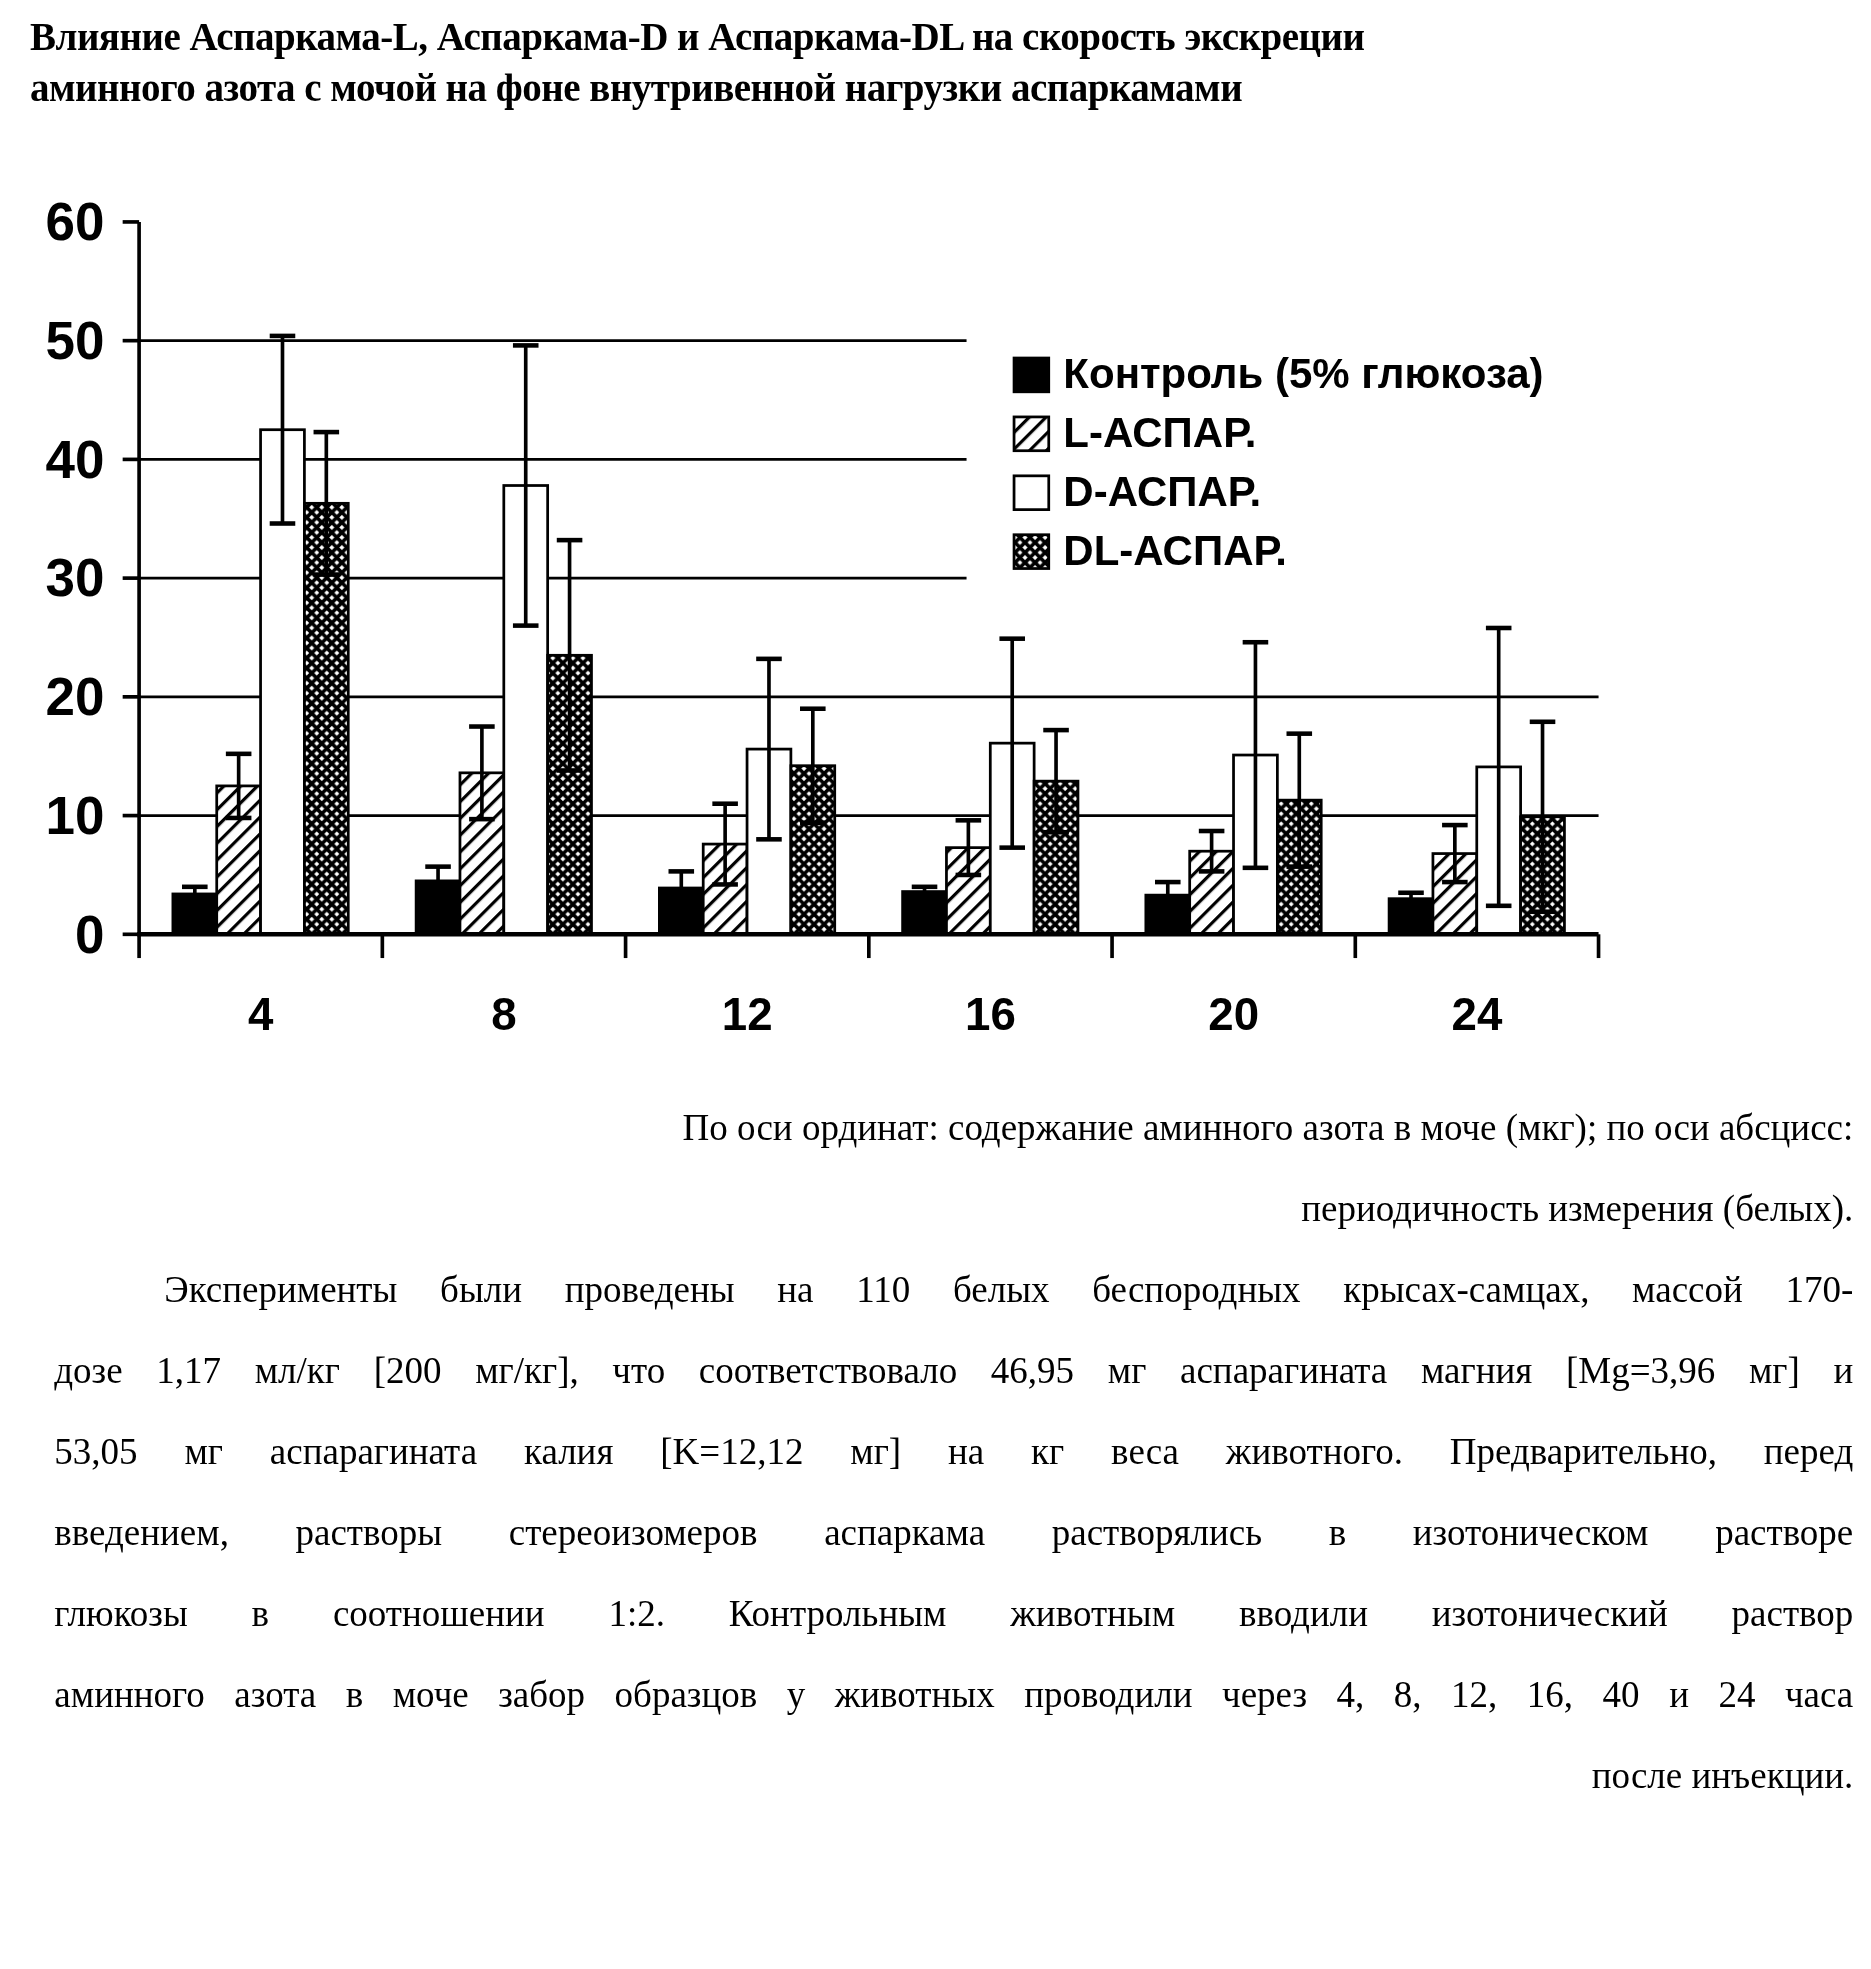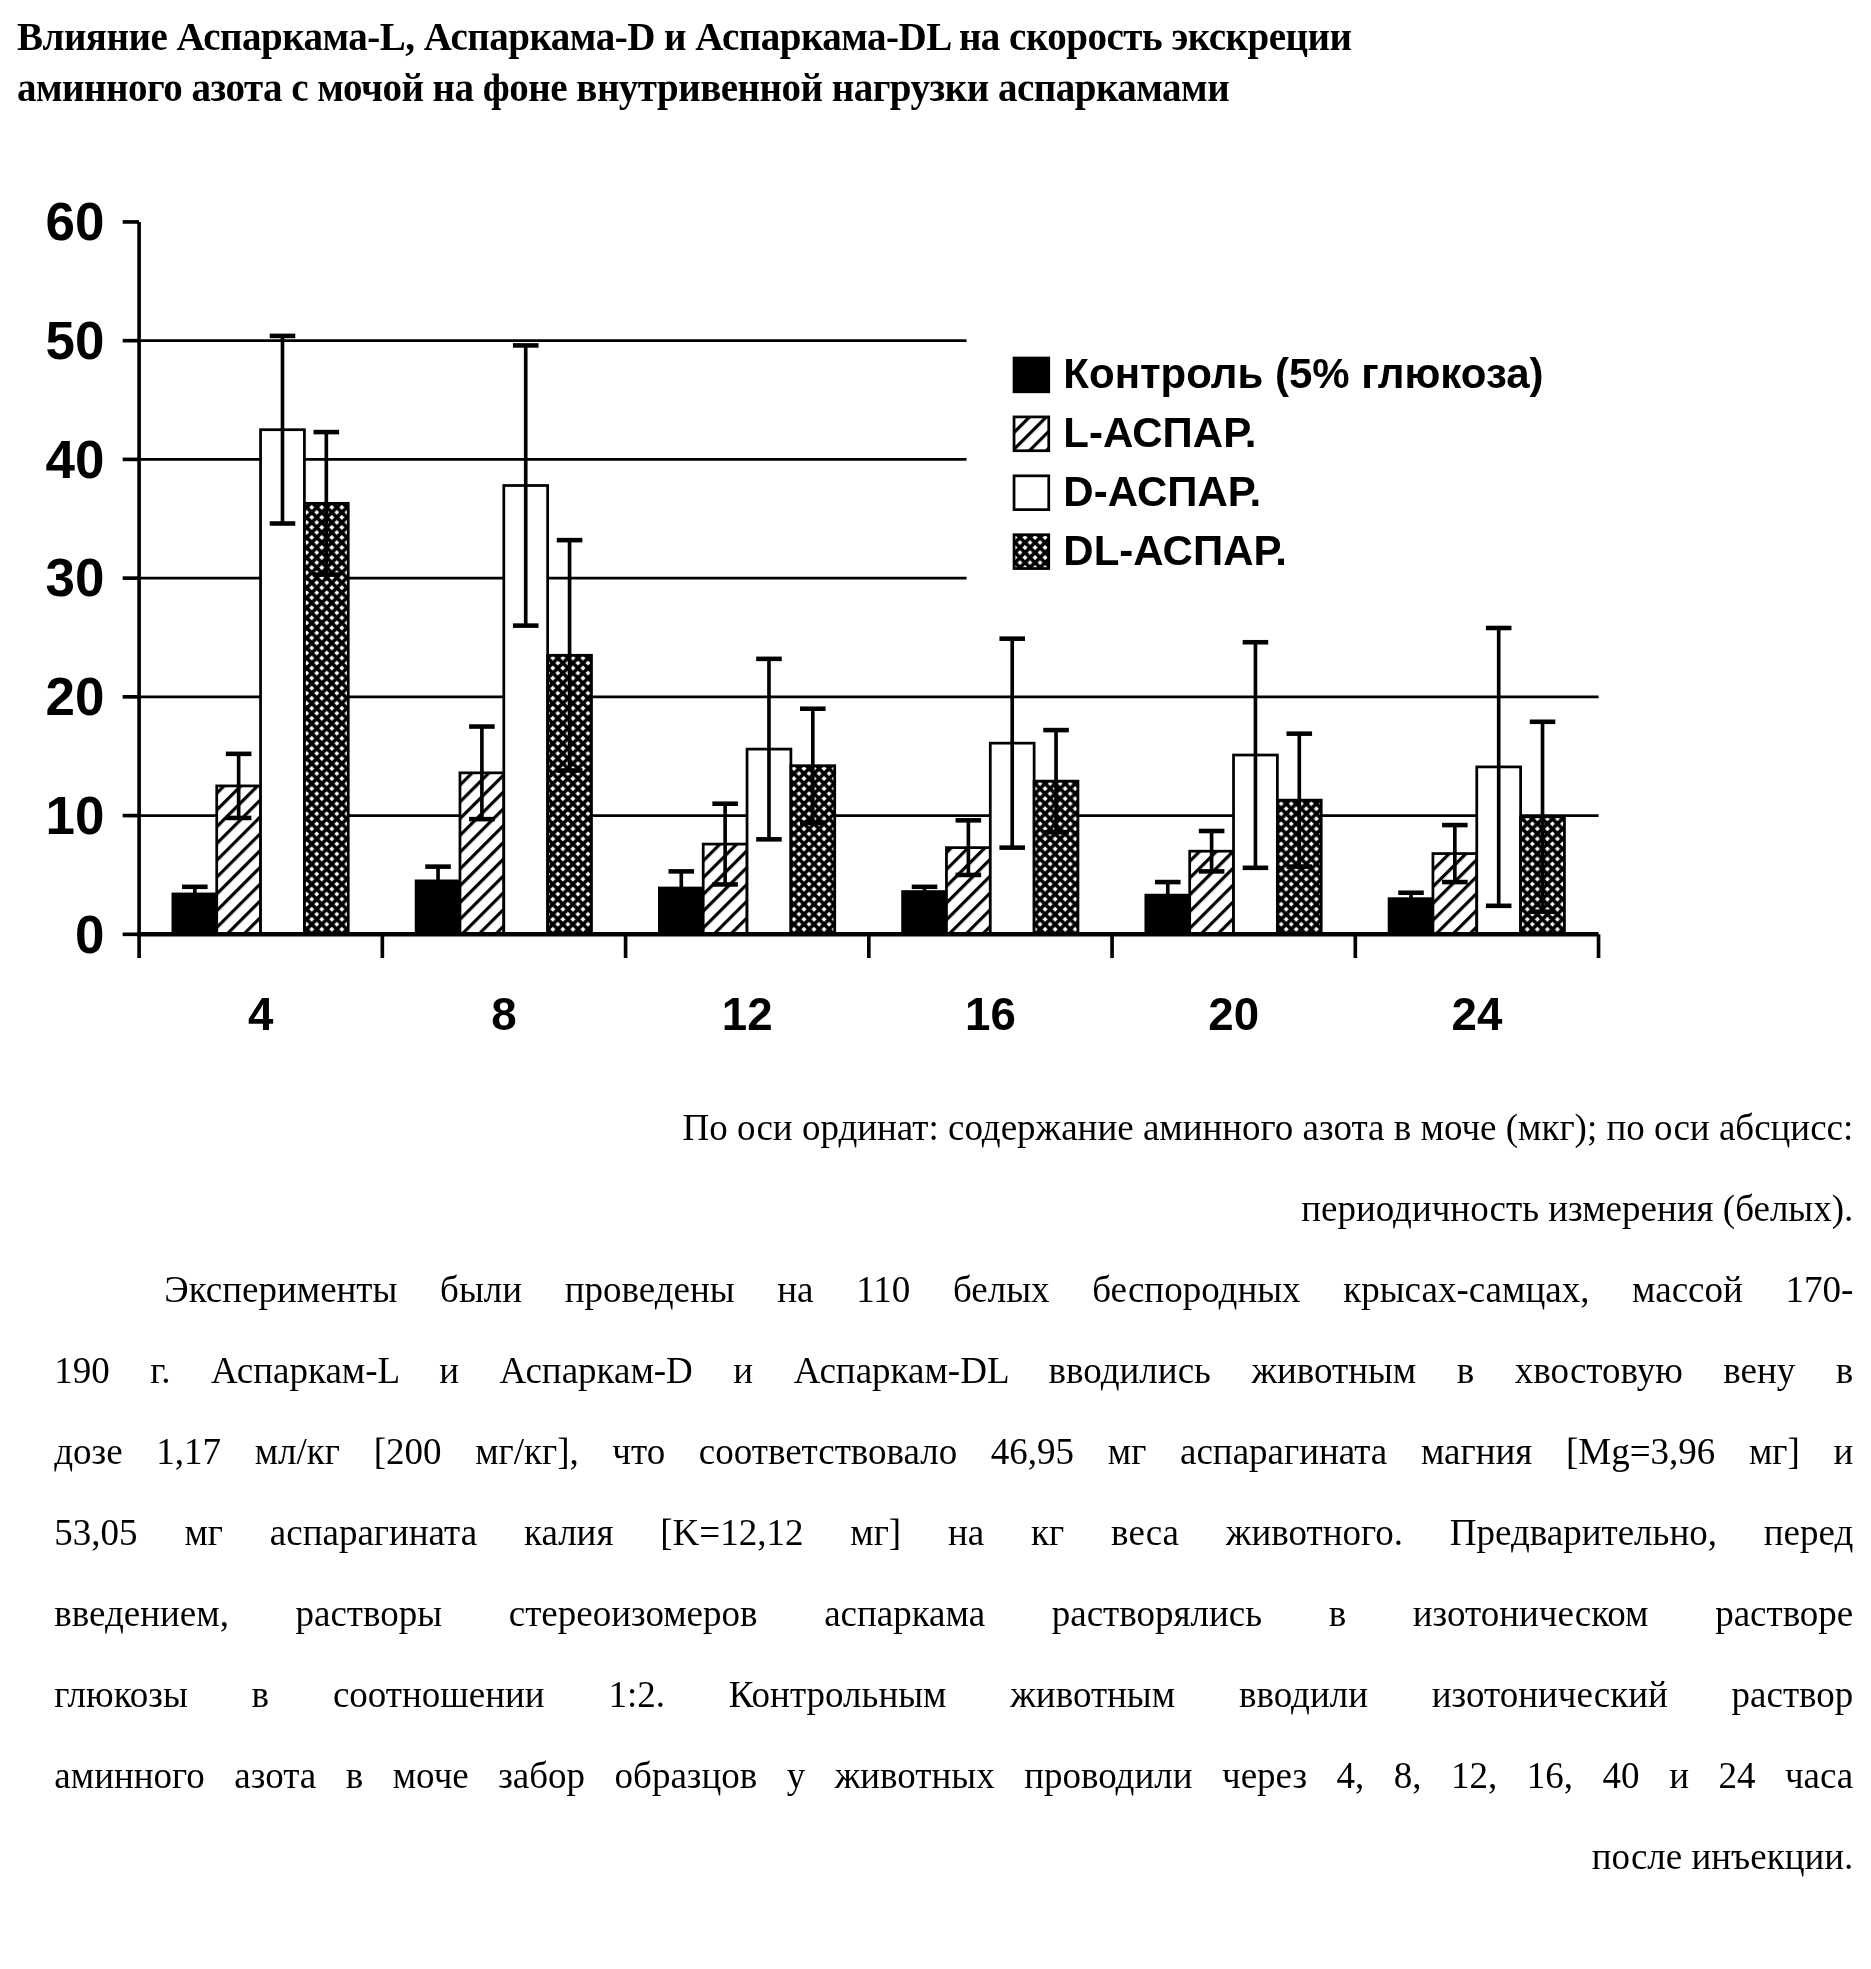--- a/index.html
+++ b/index.html
@@ -1,18 +1,18 @@
 <!DOCTYPE html>
 <html style="font-size:14.6px"><head>
 <meta charset="utf-8">
 <style>
   html,body{margin:0;padding:0;background:#ffffff;}
   body{width:1871px;height:1970px;position:relative;overflow:hidden;
        font-family:"Liberation Serif",serif;color:#000;}
-  #title-block{position:absolute;left:17px;top:11px;width:1791px;
+  #title-block{position:absolute;left:30px;top:11px;width:1791px;
        font-family:"Liberation Serif",serif;font-weight:700;font-size:39px;
        line-height:51px;letter-spacing:-0.5px;color:#000;}
   #chart-svg{position:absolute;left:0;top:0;}
   #body-text{position:absolute;left:18.3px;top:1087px;width:1835px;
        font-size:37px;line-height:81px;color:#000;}
   .tline{height:81px;white-space:normal;overflow:hidden;text-align:right;}
   .tline.justify{text-align:justify;text-align-last:justify;margin-left:36px;}
   .tline.indent{text-indent:110px;}
   .ylab{font-family:"Liberation Sans",sans-serif;font-weight:700;font-size:58px;}
   .xlab{font-family:"Liberation Sans",sans-serif;font-weight:600;font-size:50px;}
@@ -176,21 +176,20 @@
       <text x="1164" y="554" class="leglab" fill="#000">D-АСПАР.</text>
       <rect x="1110" y="585.5" width="38" height="37" fill="url(#dense)" stroke="#000" stroke-width="3"></rect>
       <text x="1164" y="618.5" class="leglab" fill="#000">DL-АСПАР.</text>
     </g>
 </svg>
 
 <div id="body-text">
     <div class="tline indent">По оси ординат: содержание аминного азота в моче (мкг); по оси абсцисс:</div>
     <div class="tline">периодичность измерения (белых).</div>
     <div class="tline justify indent">Эксперименты были проведены на 110 белых беспородных крысах-самцах, массой 170-</div>
-    <div class="tline justify">190 г. Аспаркам-L и Аспаркам-D и Аспаркам-DL вводились животным в хвостовую вену в</div>
     <div class="tline justify">дозе 1,17 мл/кг [200 мг/кг], что соответствовало 46,95 мг аспарагината магния [Mg=3,96 мг] и</div>
     <div class="tline justify">53,05 мг аспарагината калия [K=12,12 мг] на кг веса животного. Предварительно, перед</div>
     <div class="tline justify">введением, растворы стереоизомеров аспаркама растворялись в изотоническом растворе</div>
     <div class="tline justify">глюкозы в соотношении 1:2. Контрольным животным вводили изотонический раствор</div>
     <div class="tline justify">аминного азота в моче забор образцов у животных проводили через 4, 8, 12, 16, 40 и 24 часа</div>
     <div class="tline">после инъекции.</div>
   </div>
 
 
 </body></html>

